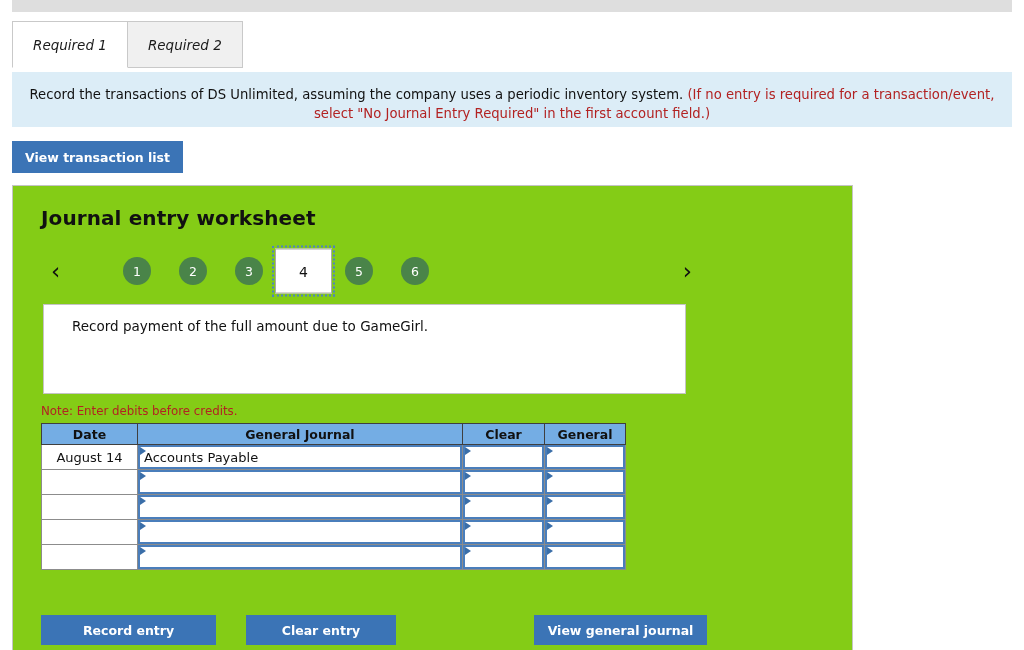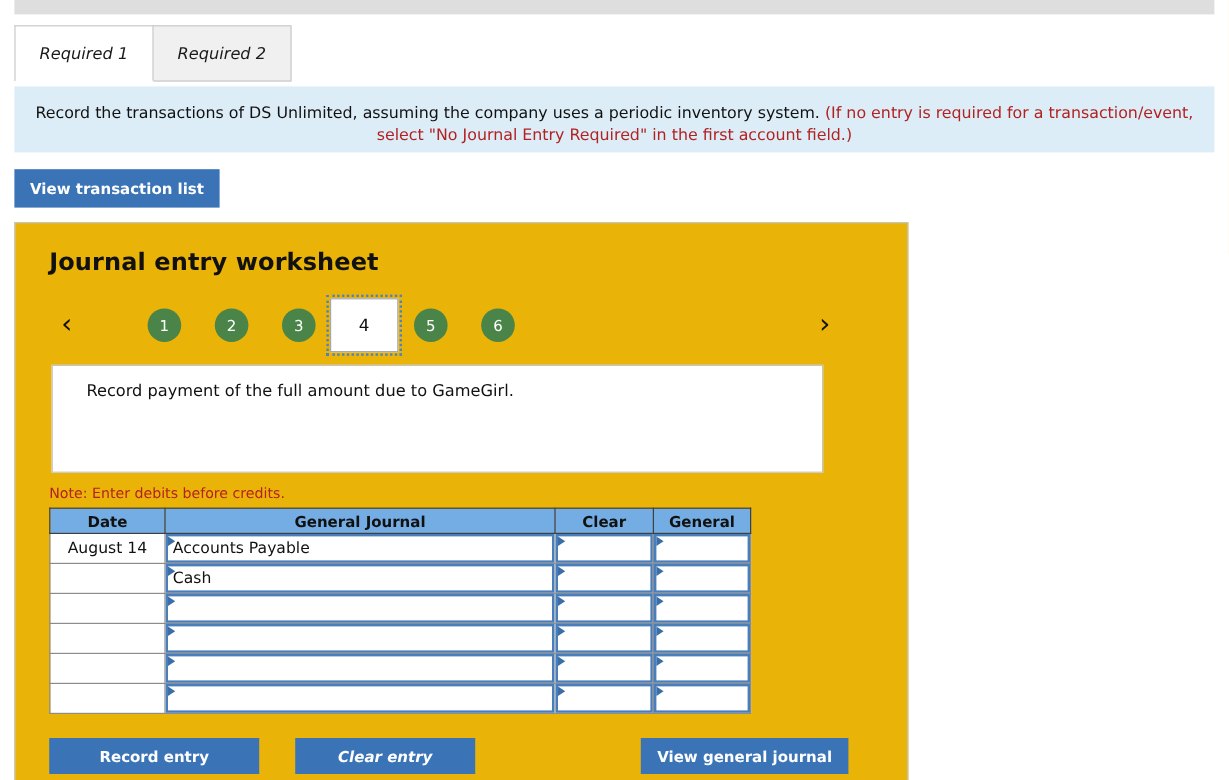--- a/index.html
+++ b/index.html
@@ -68,22 +68,22 @@
     white-space: nowrap;
   }
   .btn-view-tx {
     position: absolute; left: 12px; top: 141px;
     width: 171px; height: 32px;
   }
 
   
   .panel {
     position: absolute; left: 12px; top: 185px;
-    width: 745px; height: 465px;
-    background: #eab308;
+    width: 841px; height: 465px;
+    background: #84cc16;
     border: 1px solid #c4c4c4;
     border-bottom: none;
   }
   .panel-title {
     position: absolute; left: 28px; top: 20px;
     font-size: 20px; font-weight: bold; color: #111111;
     letter-spacing: 0.1px;
   }
 
   
@@ -176,21 +176,21 @@
     border-bottom: 4px solid transparent;
   }
   .cellbox .txt {
     padding-left: 4px;
     font-size: 13px; color: #111111;
     white-space: nowrap; overflow: hidden;
   }
 
   
   .btn-record { position: absolute; left: 28px;  top: 429px; width: 175px; height: 30px; }
-  .btn-clear  { position: absolute; left: 233px; top: 429px; width: 150px; height: 30px; font-style: italic; }
+  .btn-clear  { position: absolute; left: 233px; top: 429px; width: 150px; height: 30px; }
   .btn-vgj    { position: absolute; left: 521px; top: 429px; width: 173px; height: 30px; }
 </style>
 </head>
 <body>
 
 <div class="top-strip"></div>
 
 <div class="tab-bar">
   <div class="tab active">
     <span>Required 1</span>
@@ -259,41 +259,20 @@
             </div>
           </td>
         <td>
             <div class="cellbox">
               <span class="tri"></span>
               <span class="txt"></span>
             </div>
           </td>
       </tr>
 
-      <tr>
-        <td class="td-date"></td>
-        <td>
-            <div class="cellbox">
-              <span class="tri"></span>
-              <span class="txt">Cash</span>
-            </div>
-          </td>
-        <td>
-            <div class="cellbox">
-              <span class="tri"></span>
-              <span class="txt"></span>
-            </div>
-          </td>
-        <td>
-            <div class="cellbox">
-              <span class="tri"></span>
-              <span class="txt"></span>
-            </div>
-          </td>
-      </tr>
 
       <tr>
         <td class="td-date"></td>
         <td>
             <div class="cellbox">
               <span class="tri"></span>
               <span class="txt"></span>
             </div>
           </td>
         <td>

